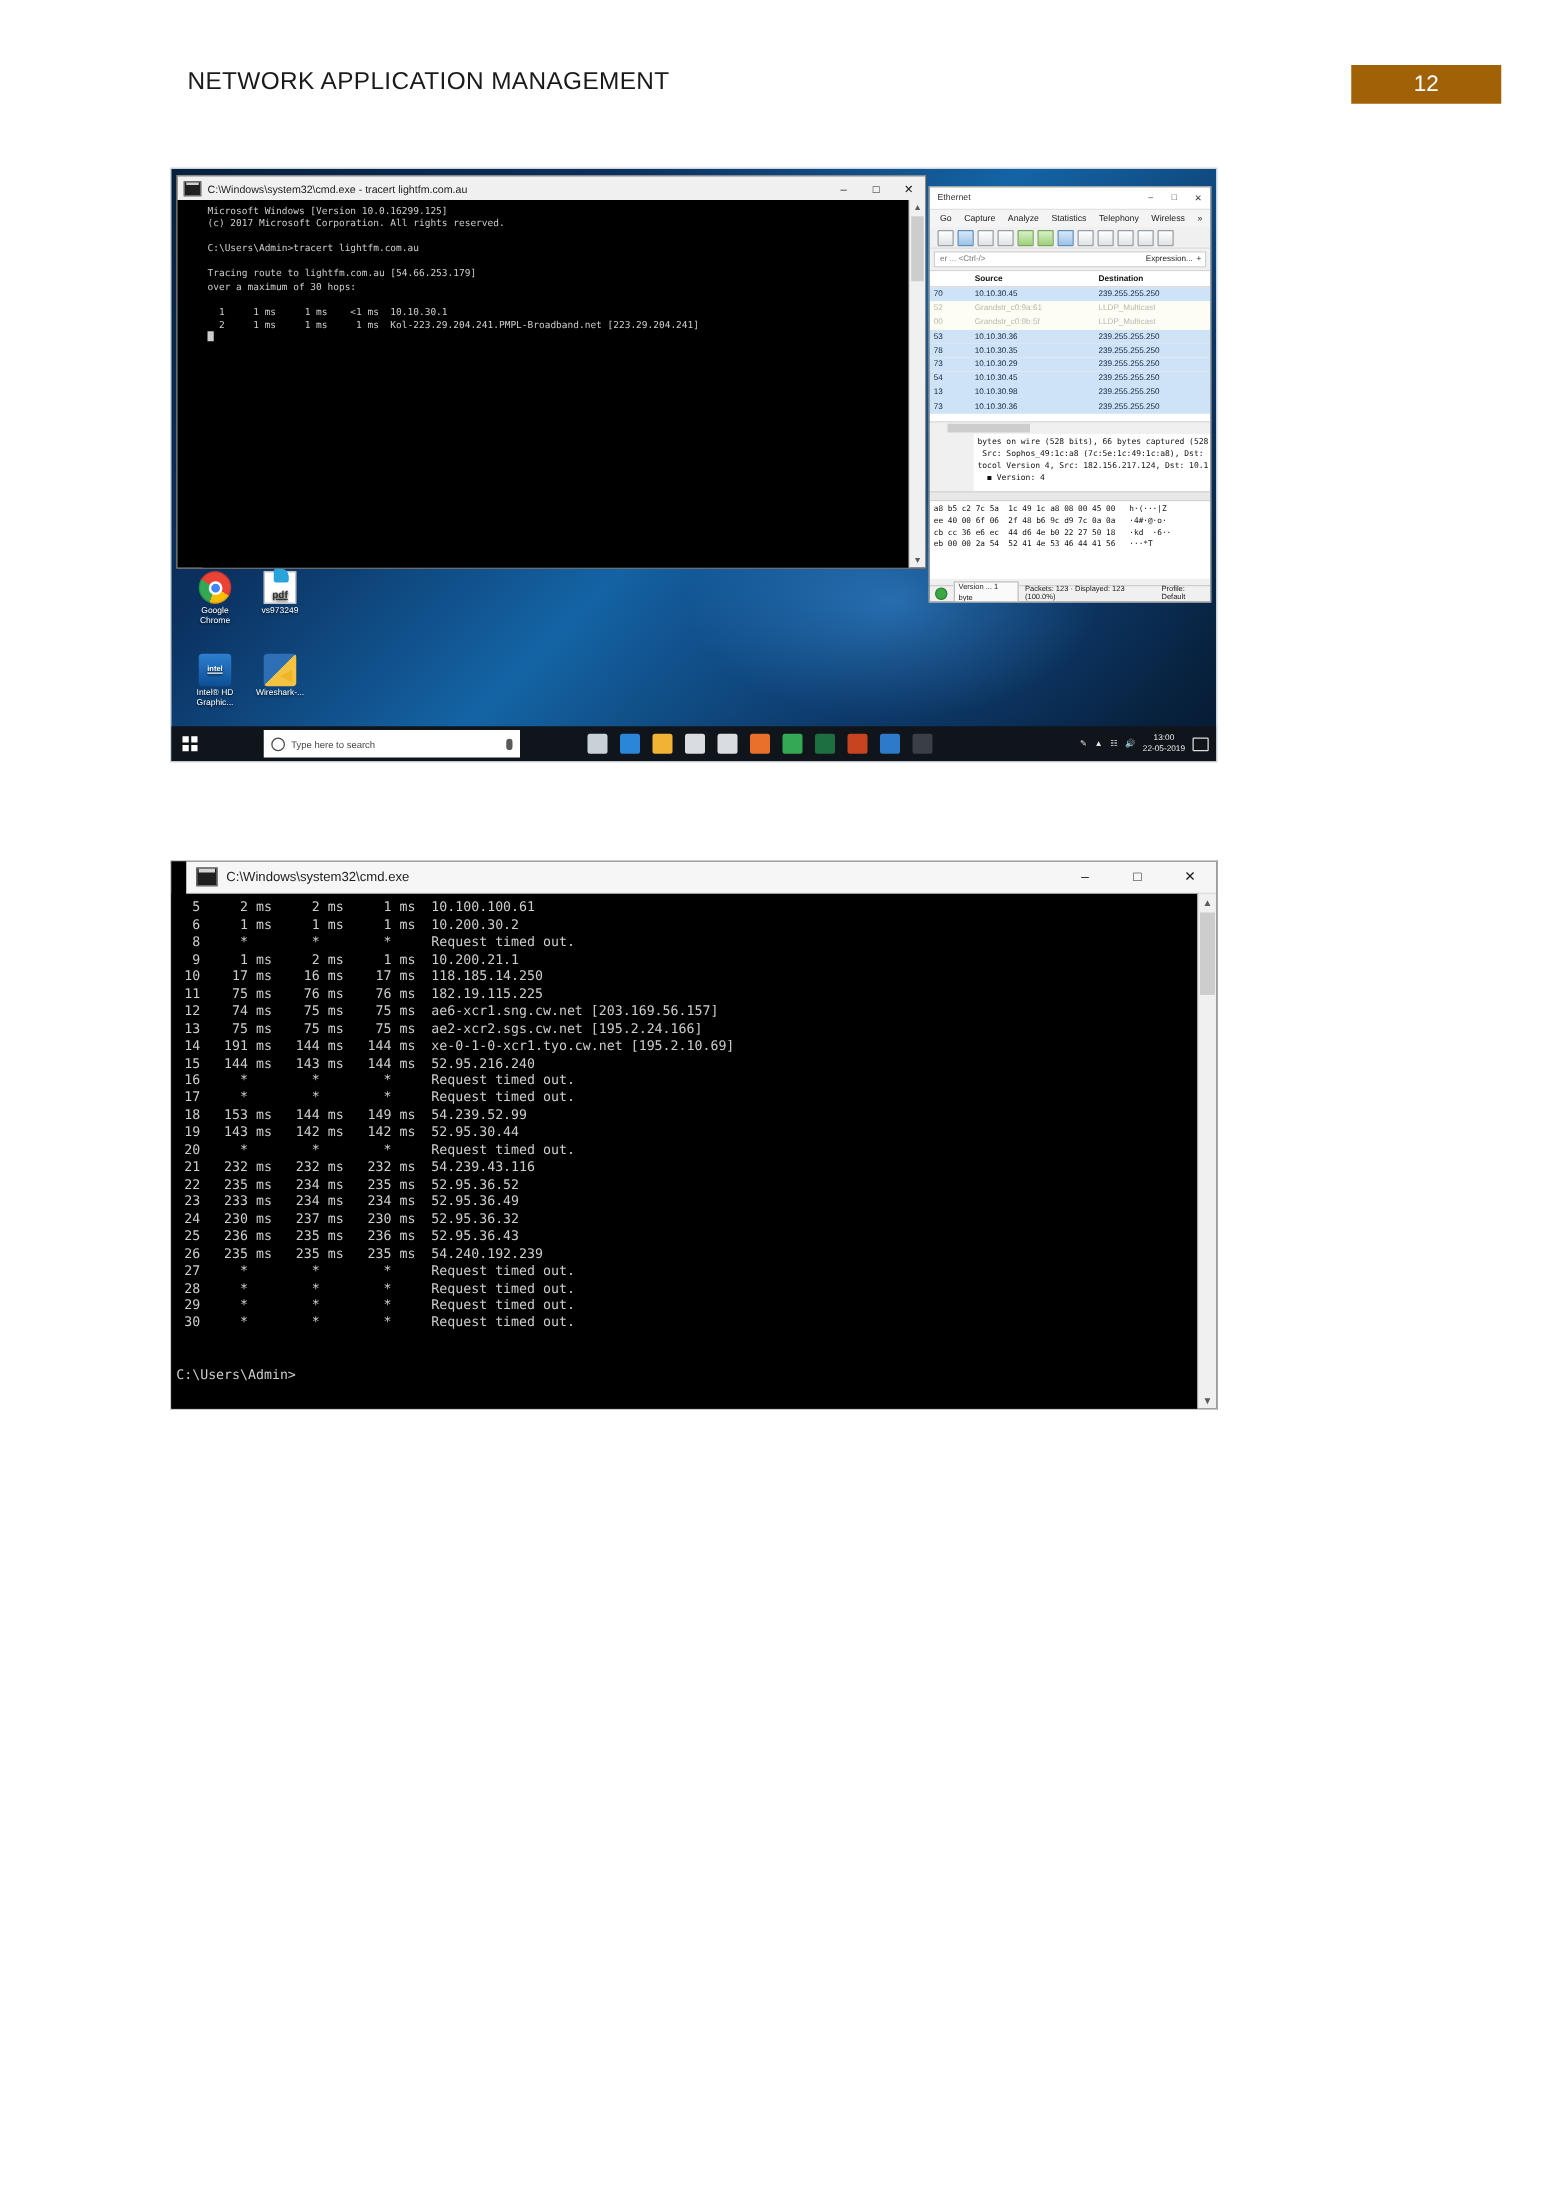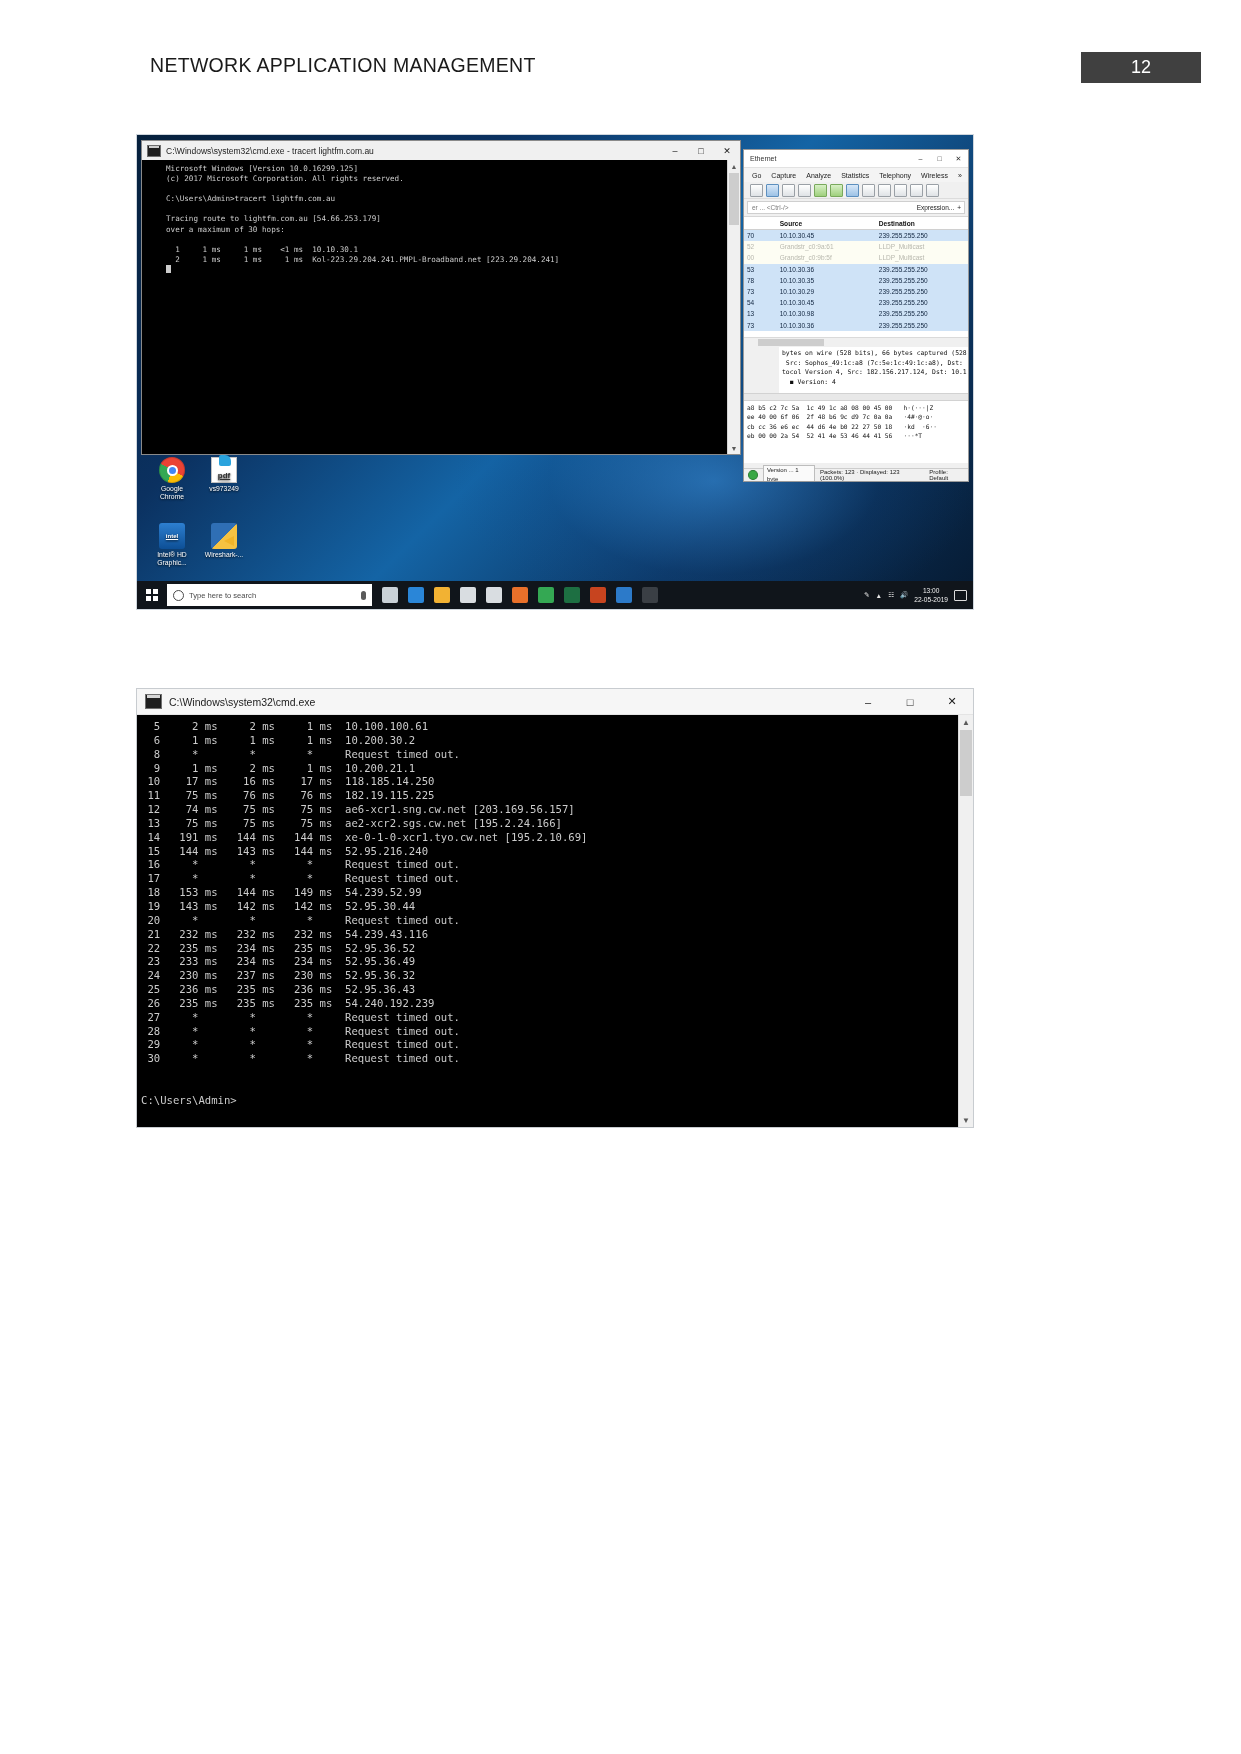--- a/index.html
+++ b/index.html
@@ -31,21 +31,21 @@
     color: #1a1a1a;
     font-family: "Liberation Sans", sans-serif;
     white-space: nowrap;
   }
   .page-badge {
     position: absolute;
     right: 40px;
     top: 52px;
     width: 120px;
     height: 31px;
-    background: #404040;
+    background: #a16207;
     color: #ffffff;
     font-size: 18px;
     display: flex;
     align-items: center;
     justify-content: center;
   }
 
   
   .fig1 {
     position: absolute;
@@ -431,20 +431,21 @@
   }
 
   
   .taskbar {
     position: absolute;
     left: 0; right: 0; bottom: 0;
     height: 28px;
     background: #10151b;
     display: flex;
     align-items: center;
+    gap: 44px;
   }
   .tb-start {
     width: 30px; height: 28px;
     display: flex; align-items: center; justify-content: center;
   }
   .win-logo {
     width: 12px; height: 12px;
     display: grid;
     grid-template-columns: 1fr 1fr;
     grid-template-rows: 1fr 1fr;
@@ -517,20 +518,21 @@
   .fig2 {
     position: absolute;
     left: 136px;
     top: 688px;
     width: 838px;
     height: 440px;
     background: #000000;
     border: 1px solid #c8ccd0;
     box-sizing: border-box;
     overflow: hidden;
+    padding-left: 12px;
   }
   .cmd2-titlebar {
     height: 26px;
     background: #f6f6f6;
     display: flex;
     align-items: center;
     padding-left: 8px;
     box-sizing: border-box;
     border-bottom: 1px solid #e4e4e4;
   }

